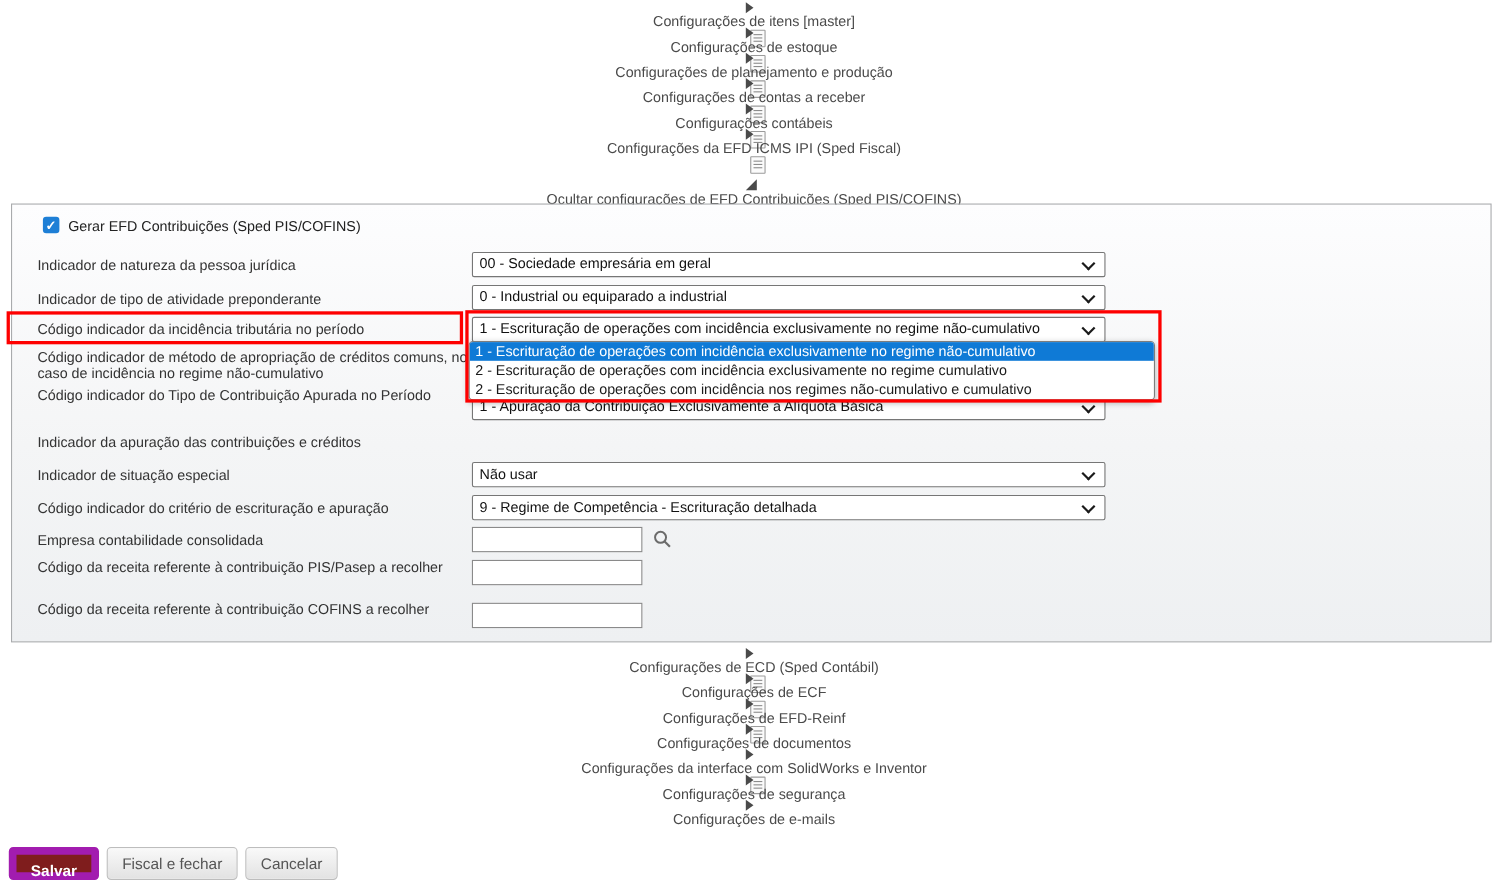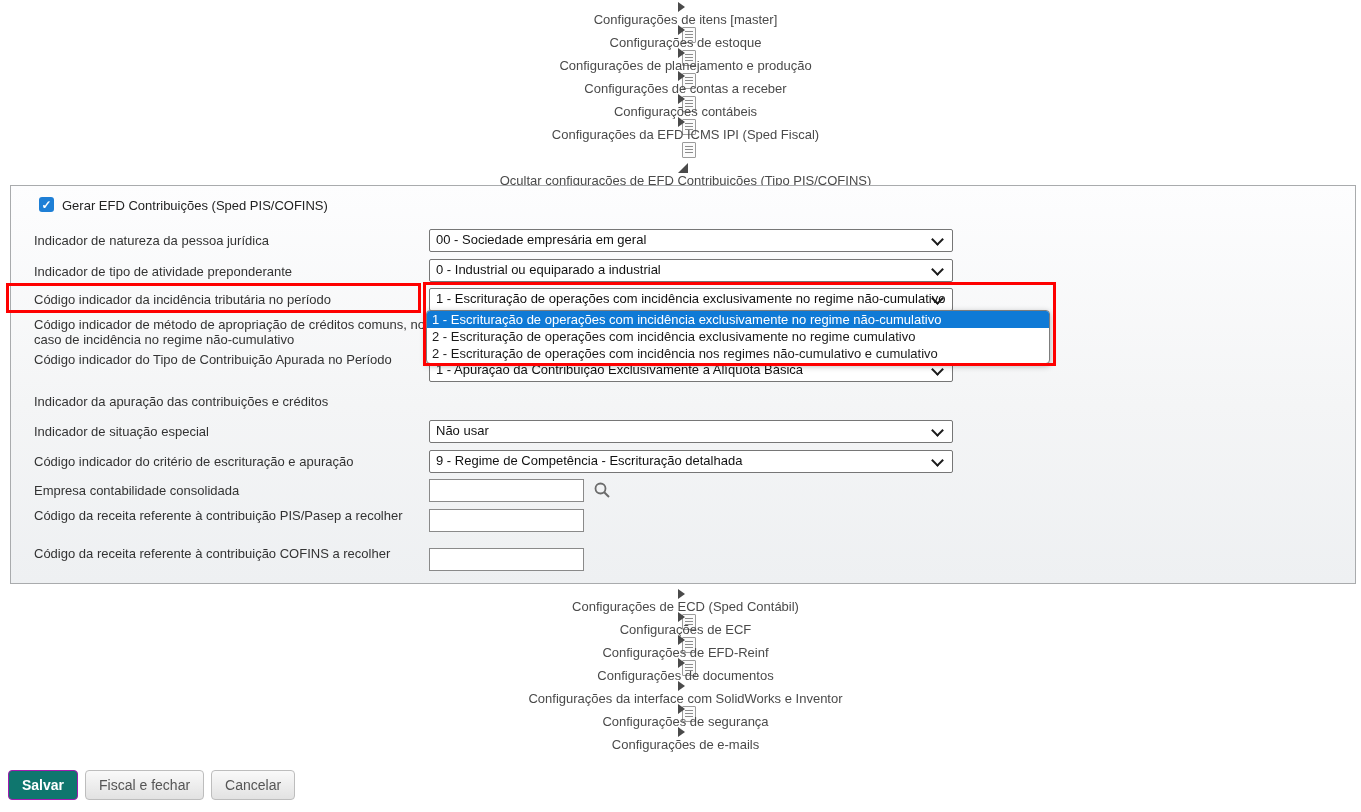--- a/index.html
+++ b/index.html
@@ -15,21 +15,21 @@
   .tri-open{width:0;height:0;border-bottom:10px solid #4a4a4a;border-left:10px solid transparent;margin-right:6px;flex:0 0 auto;}
   .note-icon{display:inline-block;width:12px;height:14px;margin-left:7px;border:1px solid #9b9b9b;border-radius:1px;background:#fbfbfb;
     background-image:linear-gradient(#8c8c8c,#8c8c8c),linear-gradient(#8c8c8c,#8c8c8c),linear-gradient(#8c8c8c,#8c8c8c);
     background-size:8px 1px,8px 1px,8px 1px;background-position:2px 3px,2px 6px,2px 9px;background-repeat:no-repeat;flex:0 0 auto;}
   .exp-header{position:absolute;top:163px;left:0;width:1361px;}
 
   
   .panel{position:absolute;left:10px;top:185px;width:1346px;height:399px;box-sizing:border-box;
     border:1px solid #a9abad;background:linear-gradient(180deg,#fdfdfe 0%,#f4f5f6 55%,#eef0f2 100%);}
   .panel-label{position:absolute;left:23px;width:402px;line-height:15px;color:#333;}
-  .fake-select{position:absolute;left:418px;width:524px;height:23px;box-sizing:border-box;border:1px solid #767676;border-radius:2px;
+  .fake-select{position:absolute;left:418px;width:576px;height:23px;box-sizing:border-box;border:1px solid #767676;border-radius:2px;
     background:#fff;line-height:20px;padding:0 26px 0 6px;white-space:nowrap;overflow:hidden;color:#111;cursor:default;}
   .chev{position:absolute;right:10px;top:5px;width:7px;height:7px;border-right:2px solid #1b1b1b;border-bottom:2px solid #1b1b1b;transform:rotate(45deg);}
   .text-input{position:absolute;left:418px;width:155px;height:23px;box-sizing:border-box;border:1px solid #8a8a8a;background:#fff;
     padding:2px 4px;font:inherit;color:#111;}
   .cb{position:absolute;left:28px;top:11px;width:15px;height:15px;border-radius:3px;background:#1e7fd6;color:#fff;
     display:flex;align-items:center;justify-content:center;font-size:12px;font-weight:bold;line-height:1;cursor:pointer;}
   .cb-label{position:absolute;left:51px;top:12px;color:#222;}
 
   
   .dropdown{position:absolute;left:426px;top:310px;width:622px;height:52px;background:#fff;border:1px solid #7d7d7d;
@@ -41,21 +41,21 @@
   .redbox{position:absolute;border:3px solid #fe0000;box-sizing:border-box;z-index:10;pointer-events:none;}
   .redbox.lbl{left:6px;top:283px;width:415px;height:30px;}
   .redbox.sel{left:423px;top:282px;width:633px;height:84px;}
 
   
   .search-icon{position:absolute;left:582px;top:295px;width:18px;height:18px;cursor:pointer;}
 
   
   .btnbar{position:absolute;left:8px;top:770px;display:flex;gap:7px;}
   .btn{height:30px;line-height:28px;padding:0 13px;border-radius:4px;font-size:14px;cursor:pointer;box-sizing:border-box;}
-  .btn.green{background:#0f766e;border:1px solid #a21caf;color:#fff;font-weight:bold;}
+  .btn.green{background:#7f1d1d;border:7px solid #a21caf;color:#fff;font-weight:bold;}
   .btn.gray{background:linear-gradient(#f9f9f9,#e2e2e2);border:1px solid #bdbdbd;color:#555;}
 </style>
 </head>
 <body>
 
 <div class="page">
 
   <div class="sections top">
     <div class="secrow">
       <span class="tri-right"></span>
@@ -85,21 +85,21 @@
     <div class="secrow">
       <span class="tri-right"></span>
       <span>Configurações da EFD ICMS IPI (Sped Fiscal)</span>
       <span class="note-icon"></span>
     </div>
   </div>
 
   <div class="exp-header">
     <div class="secrow">
       <span class="tri-open"></span>
-      <span>Ocultar configurações de EFD Contribuições (Tipo PIS/COFINS)</span>
+      <span>Ocultar configurações de EFD Contribuições (Sped PIS/COFINS)</span>
       <span class="note-icon"></span>
     </div>
   </div>
 
   <div class="panel">
 
     <div class="cb">
       <span>✓</span>
     </div>
     <div class="cb-label">Gerar EFD Contribuições (Sped PIS/COFINS)</div>

